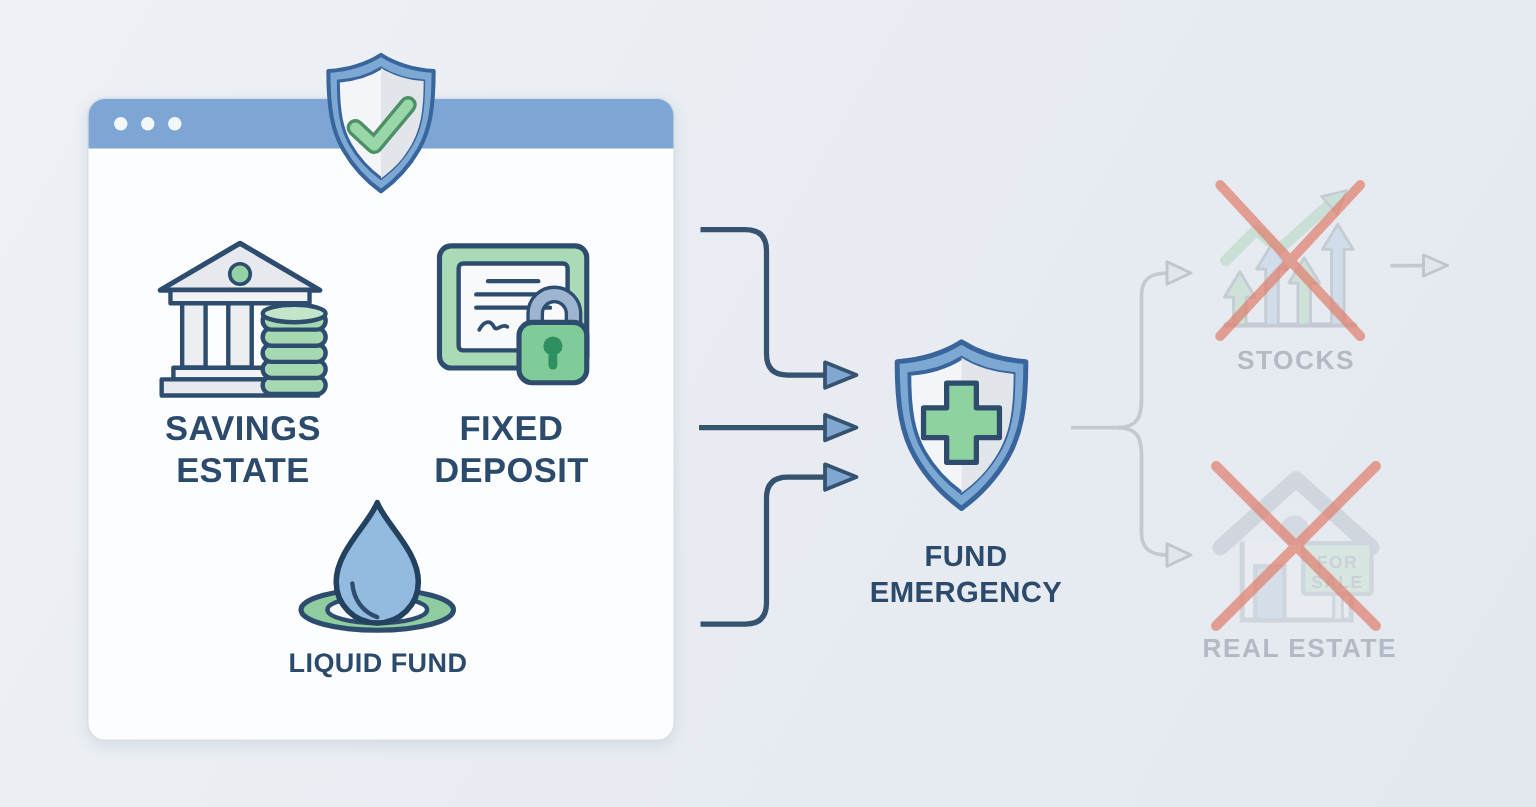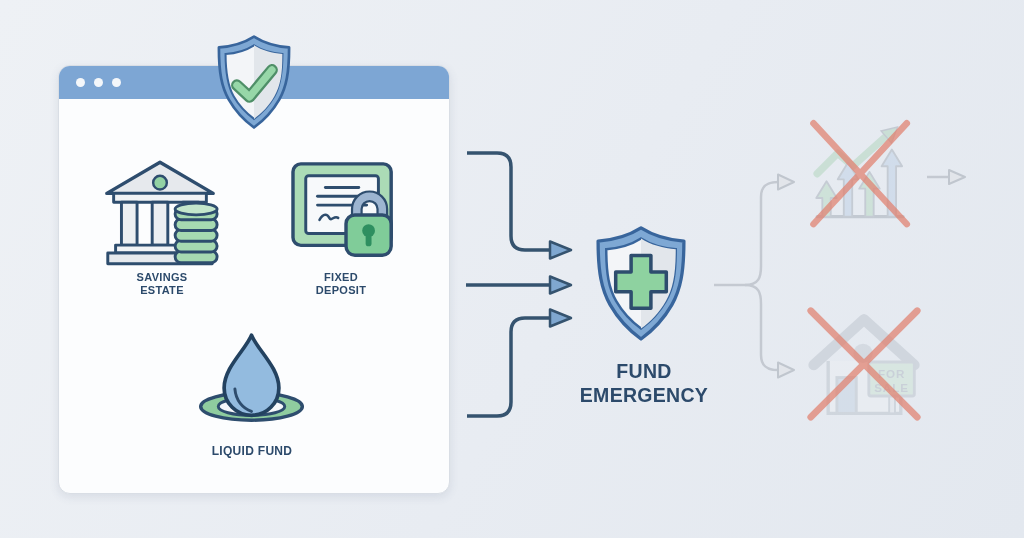--- a/index.html
+++ b/index.html
@@ -20,21 +20,21 @@
   }
   .dots{position:absolute;left:17px;top:12px;display:flex;gap:9px;}
   .dots i{width:9px;height:9px;border-radius:50%;background:#f4f7fa;display:block;}
   
   .abs{position:absolute;}
   svg{display:block;overflow:visible;}
   svg text{font-family:"Liberation Sans",sans-serif;font-weight:700;}
   
   .lbl{
     position:absolute;text-align:center;font-weight:700;color:#2c4a6b;
-    font-size:11px;line-height:1.22;letter-spacing:.3px;
+    font-size:23px;line-height:1.22;letter-spacing:.3px;
   }
   .lbl span{display:block;}
   .lbl-big{font-size:19.5px;line-height:1.22;}
   .lbl-gray{color:#b4bac3;letter-spacing:1px;font-size:17.5px;}
   .fade{opacity:.35;}
   .fadeX{opacity:.72;}
 </style>
 </head>
 <body>
 
@@ -177,24 +177,30 @@
   <div class="lbl" style="left:86px;top:271px;width:152px;">
     <span>SAVINGS</span>
     <span>ESTATE</span>
   </div>
 
   <div class="lbl" style="left:265px;top:271px;width:152px;">
     <span>FIXED</span>
     <span>DEPOSIT</span>
   </div>
 
-  <div class="lbl" style="left:171px;top:444px;width:162px;font-size:12px;">
+  <div class="lbl" style="left:171px;top:432px;width:162px;font-size:18px;">
     <span>LIQUID FUND</span>
   </div>
 
   <div class="lbl lbl-big" style="left:569px;top:360px;width:150px;">
     <span>FUND</span>
     <span>EMERGENCY</span>
   </div>
 
-
+  <div class="lbl lbl-gray" style="left:799px;top:230px;width:130px;">
+    <span>STOCKS</span>
+  </div>
+
+  <div class="lbl lbl-gray" style="left:789px;top:422px;width:155px;">
+    <span>REAL ESTATE</span>
+  </div>
 
 </div>
 
 </body></html>

